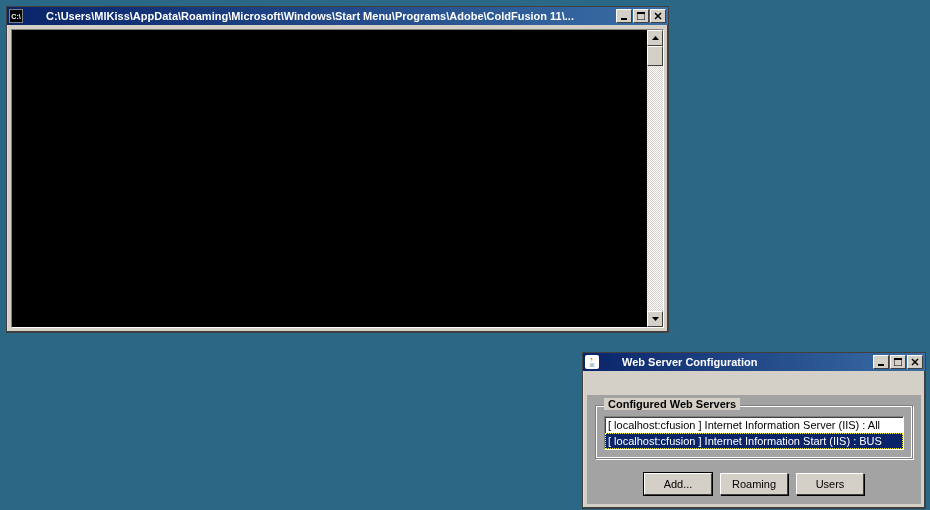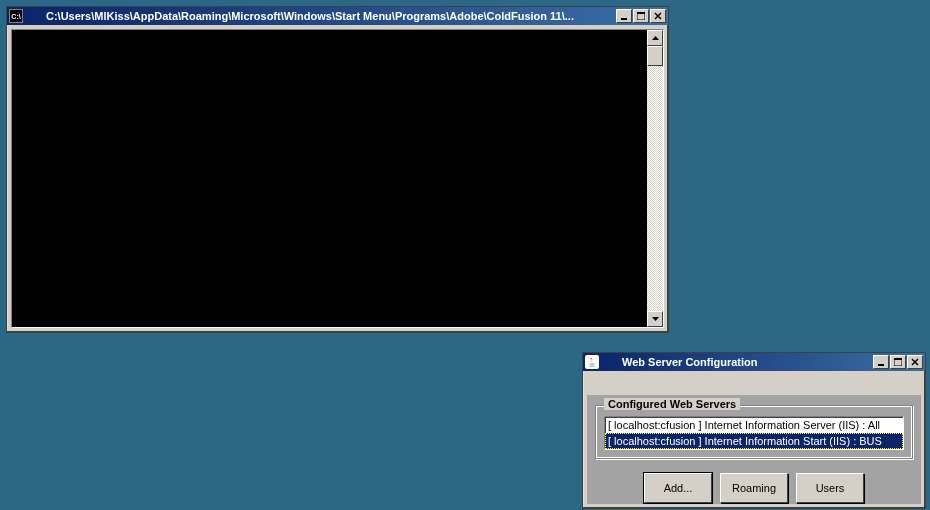--- a/index.html
+++ b/index.html
@@ -169,21 +169,21 @@
       outline-offset: -1px;
     }
     .button-row {
       display: flex;
       justify-content: center;
       gap: 8px;
       margin-top: 14px;
     }
     .btn {
       min-width: 68px;
-      height: 30px;
+      height: 22px;
       background: #d4d0c8;
       border-top: 1px solid #fff;
       border-left: 1px solid #fff;
       border-right: 1px solid #404040;
       border-bottom: 1px solid #404040;
       box-shadow: 1px 1px 0 #000;
       font-size: 11px;
       font-family: inherit;
       cursor: pointer;
     }

